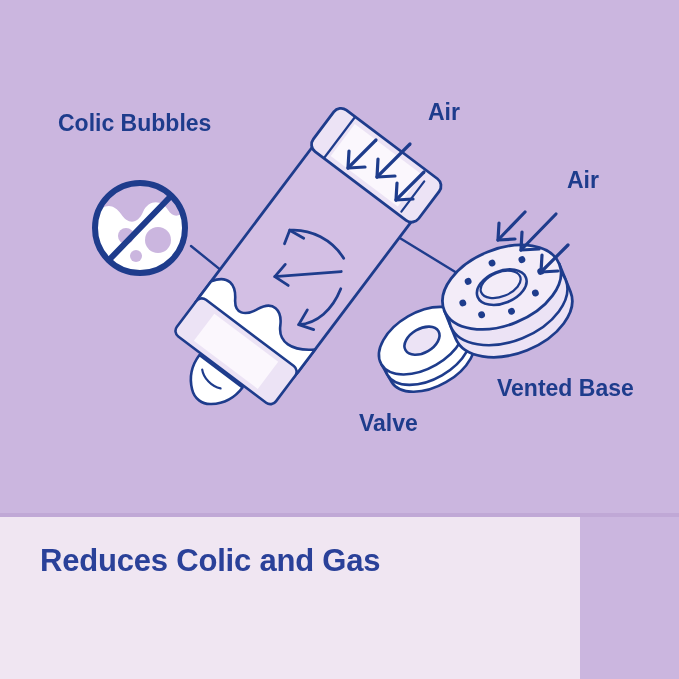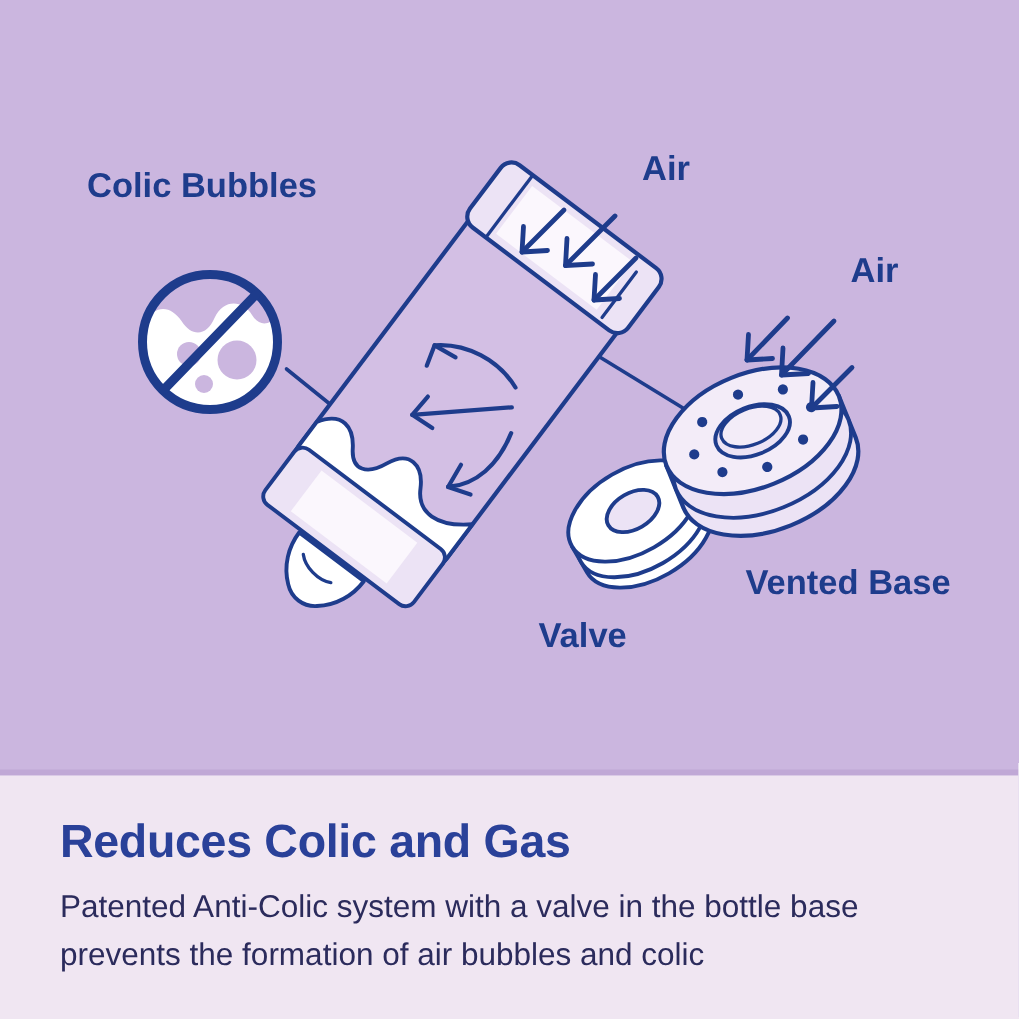--- a/index.html
+++ b/index.html
@@ -30,21 +30,21 @@
     left: 0;
     top: 513px;
     width: 679px;
     height: 4px;
     background: #c0a8d6;
   }
   #caption-panel {
     position: absolute;
     left: 0;
     top: 517px;
-    width: 679px;
+    width: 580px;
     height: 162px;
     background: #f0e6f2;
   }
   #diagram-svg {
     position: absolute;
     left: 0;
     top: 0;
     width: 679px;
     height: 515px;
     display: block;
@@ -217,16 +217,15 @@
 
       <text class="dg-label" x="497" y="396" font-size="23">Vented Base</text>
 
     </svg>
   </div>
 
   <div id="panel-divider"></div>
 
   <div id="caption-panel">
     <h1 id="caption-heading">Reduces Colic and Gas</h1>
-    <p id="caption-body">Patented Anti-Colic system with a valve in the bottle base prevents the formation of air bubbles and colic</p>
   </div>
 
 </div>
 
 </body></html>

